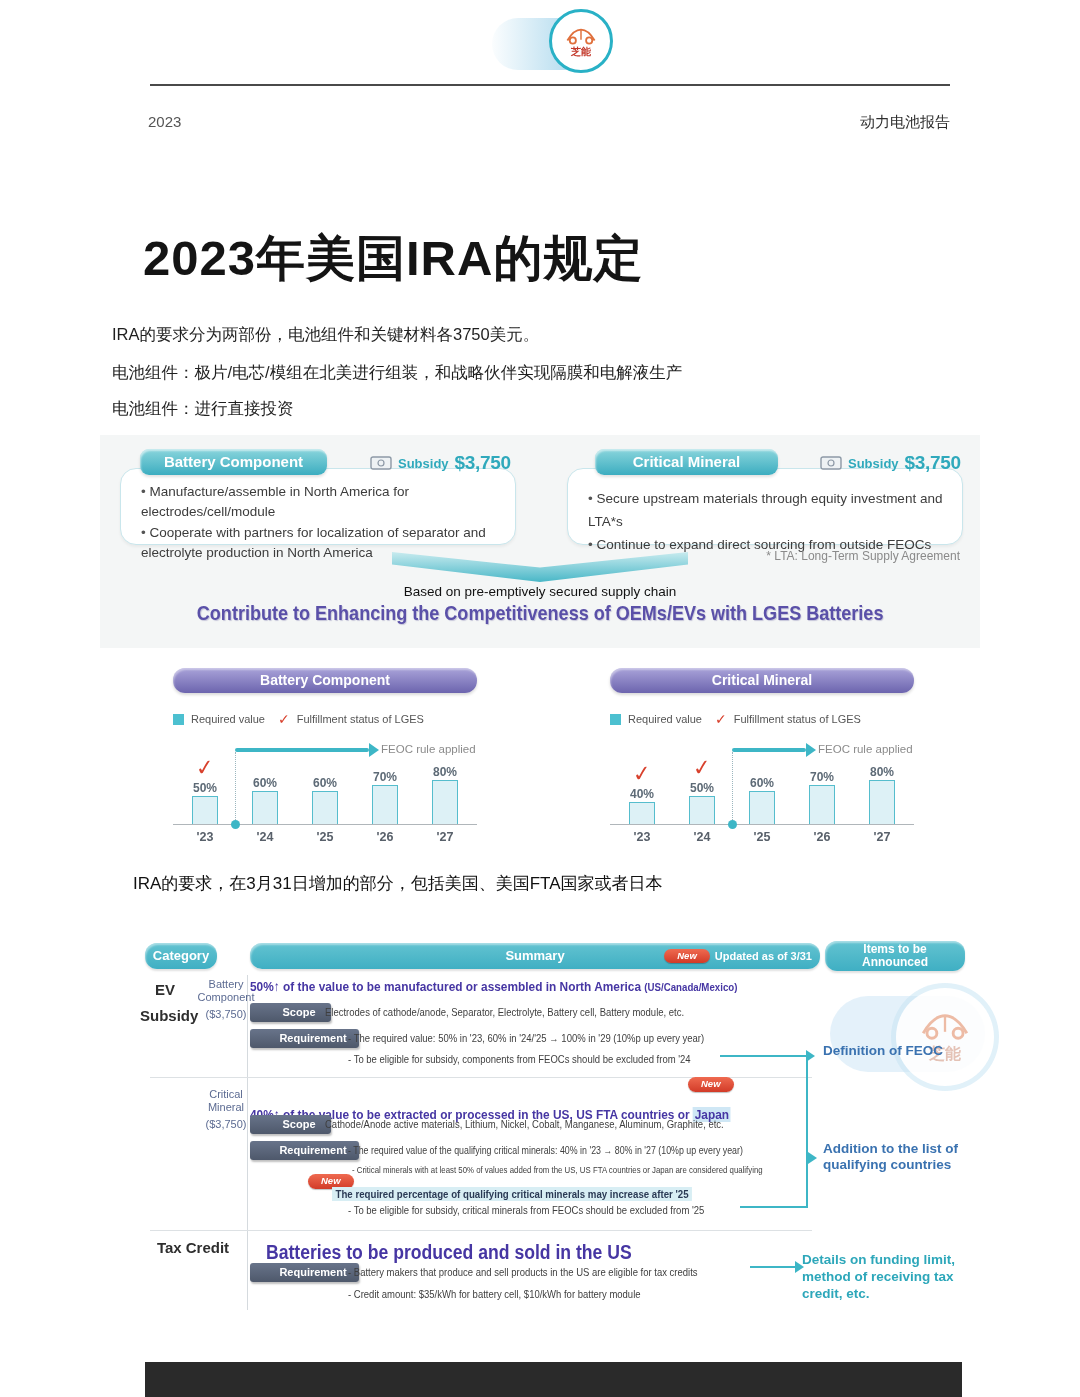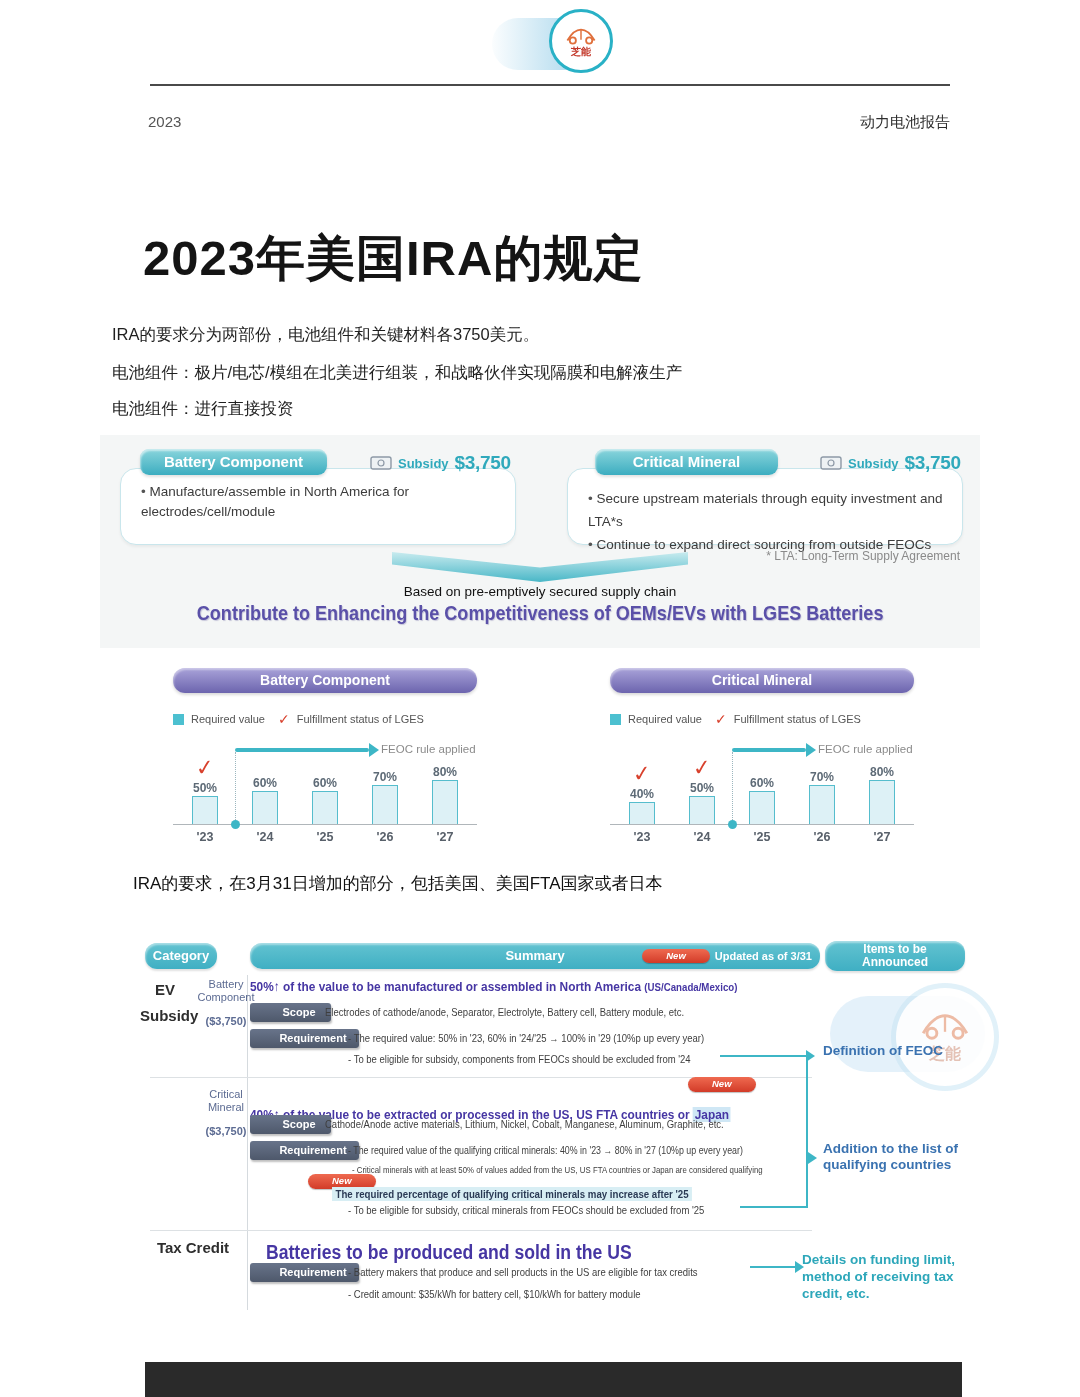--- a/index.html
+++ b/index.html
@@ -85,32 +85,32 @@
   .th-teal{color:#fff;font-weight:bold;text-align:center;border-radius:12px;
     background:linear-gradient(180deg,#63c3d1,#3fafc3);
     box-shadow:inset 1px 2px 2px rgba(255,255,255,.45),0 2px 2px rgba(0,0,0,.12);}
   .th-category{left:145px;top:943px;width:72px;height:26px;line-height:26px;font-size:13px;}
   .th-summary{left:250px;top:943px;width:570px;height:26px;line-height:26px;font-size:13px;}
   .th-items{left:825px;top:941px;width:140px;height:30px;font-size:12px;line-height:13px;
     display:flex;flex-direction:column;justify-content:center;}
   .summary-updated{position:absolute;right:8px;top:0;height:26px;display:flex;align-items:center;gap:5px;
     font-size:11px;font-weight:bold;color:#fff;}
   .new-badge{display:inline-block;background:linear-gradient(180deg,#ef6a50,#d23b28);color:#fff;
-    font-size:9.5px;font-style:italic;font-weight:bold;line-height:1;padding:2px 24px 3px;border-radius:8px;
+    font-size:9.5px;font-style:italic;font-weight:bold;line-height:1;padding:2px 13px 3px;border-radius:8px;
     box-shadow:0 1px 1px rgba(0,0,0,.25);}
   .v-div{left:247px;top:975px;width:1px;height:335px;background:#d5dade;}
   .h-div{left:150px;width:662px;height:1px;background:#dde1e4;}
   .h-div1{top:1077px;} .h-div2{top:1230px;}
 
   .cat-group{left:140px;top:977px;width:50px;text-align:center;font-size:15px;font-weight:bold;
     color:#2e2e2e;line-height:1.75;}
   .cat-sub{width:72px;text-align:center;font-size:11px;color:#5c6b92;line-height:1.15;}
   .cat-sub-batt{left:190px;top:978px;}
   .cat-sub-min{left:190px;top:1088px;}
-  .cat-amount{display:block;margin-top:12px;font-weight:bold;}
+  .cat-amount{display:block;margin-top:5px;}
   .cat-tax{left:143px;top:1239px;width:100px;text-align:center;font-size:15px;font-weight:bold;color:#2e2e2e;}
 
   .row-heading{font-size:13.5px;font-weight:bold;color:#4636a3;}
   .rh1{left:250px;top:979px;}
   .rh2{left:250px;top:1107px;text-align:center;}
   .rh3{left:266px;top:1241px;font-size:20px;}
   .rh-suffix{font-size:11px;font-weight:bold;color:#4636a3;}
   .jp-hl{background:#cfe7f5;padding:0 2px;}
   .rh2-new{left:688px;top:1077px;}
 
@@ -185,20 +185,21 @@
   <div class="abs page-title nw">2023年美国IRA的规定</div>
   <div class="abs intro-line intro-1 nw">IRA的要求分为两部份，电池组件和关键材料各3750美元。</div>
   <div class="abs intro-line intro-2 nw">电池组件：极片/电芯/模组在北美进行组装，和战略伙伴实现隔膜和电解液生产</div>
   <div class="abs intro-line intro-3 nw">电池组件：进行直接投资</div>
 
   <div class="abs strategy-band"></div>
 
   <div class="abs strat-box strat-box-left">
     <ul class="bullets">
       <li>Manufacture/assemble in North America for electrodes/cell/module</li>
+      <li>Cooperate with partners for localization of separator and electrolyte production in North America</li>
     </ul>
   </div>
   <div class="abs strat-pill pill-left nw">Battery Component</div>
   <div class="abs subsidy subsidy-left">
     <svg width="22" height="14" viewBox="0 0 22 14">
       <rect x="1" y="1" width="20" height="12" rx="2" fill="#eef2f4" stroke="#8d99a6" stroke-width="1.4"></rect>
       <circle cx="11" cy="7" r="3" fill="none" stroke="#8d99a6" stroke-width="1.2"></circle>
     </svg>
     <span class="subsidy-label">Subsidy</span>
     <span class="subsidy-value">$3,750</span>

